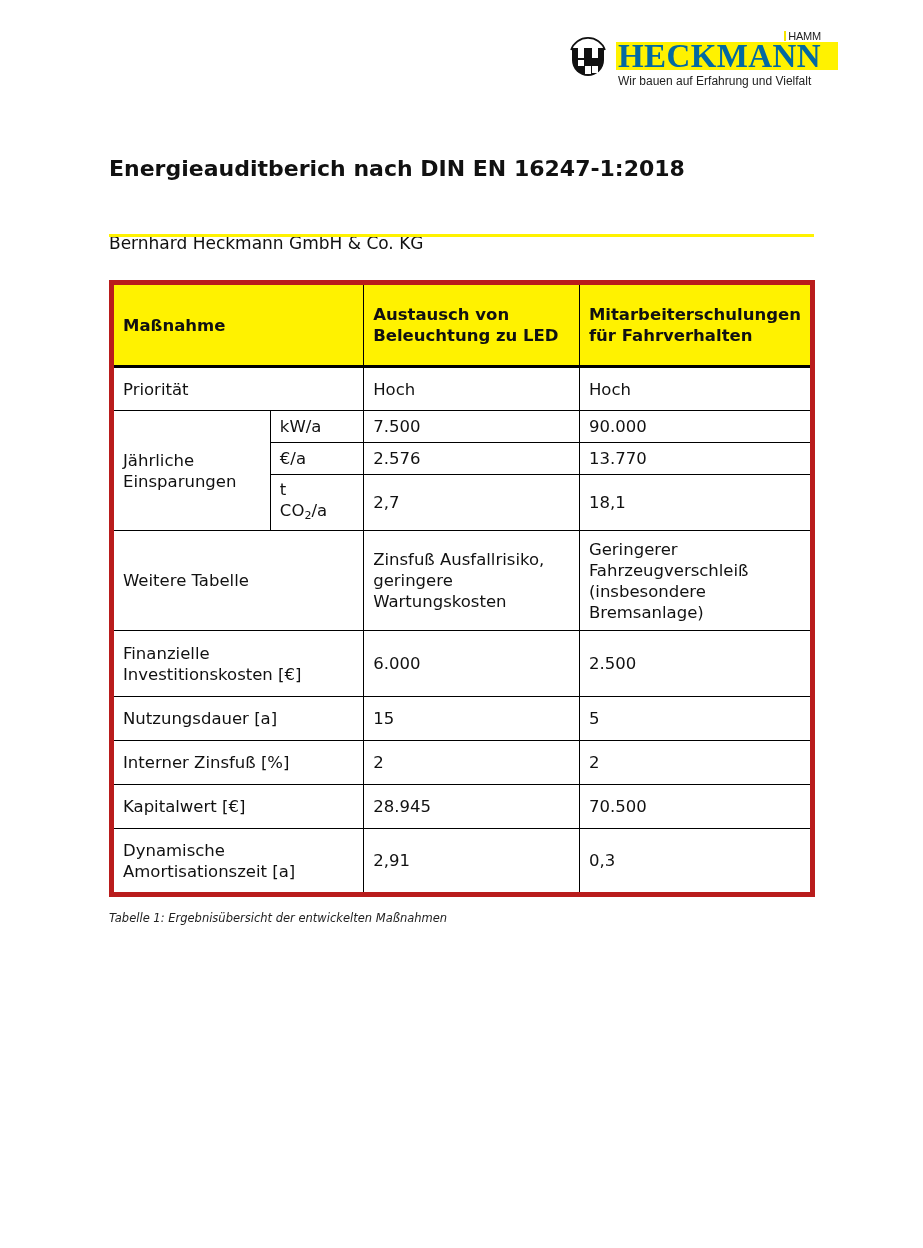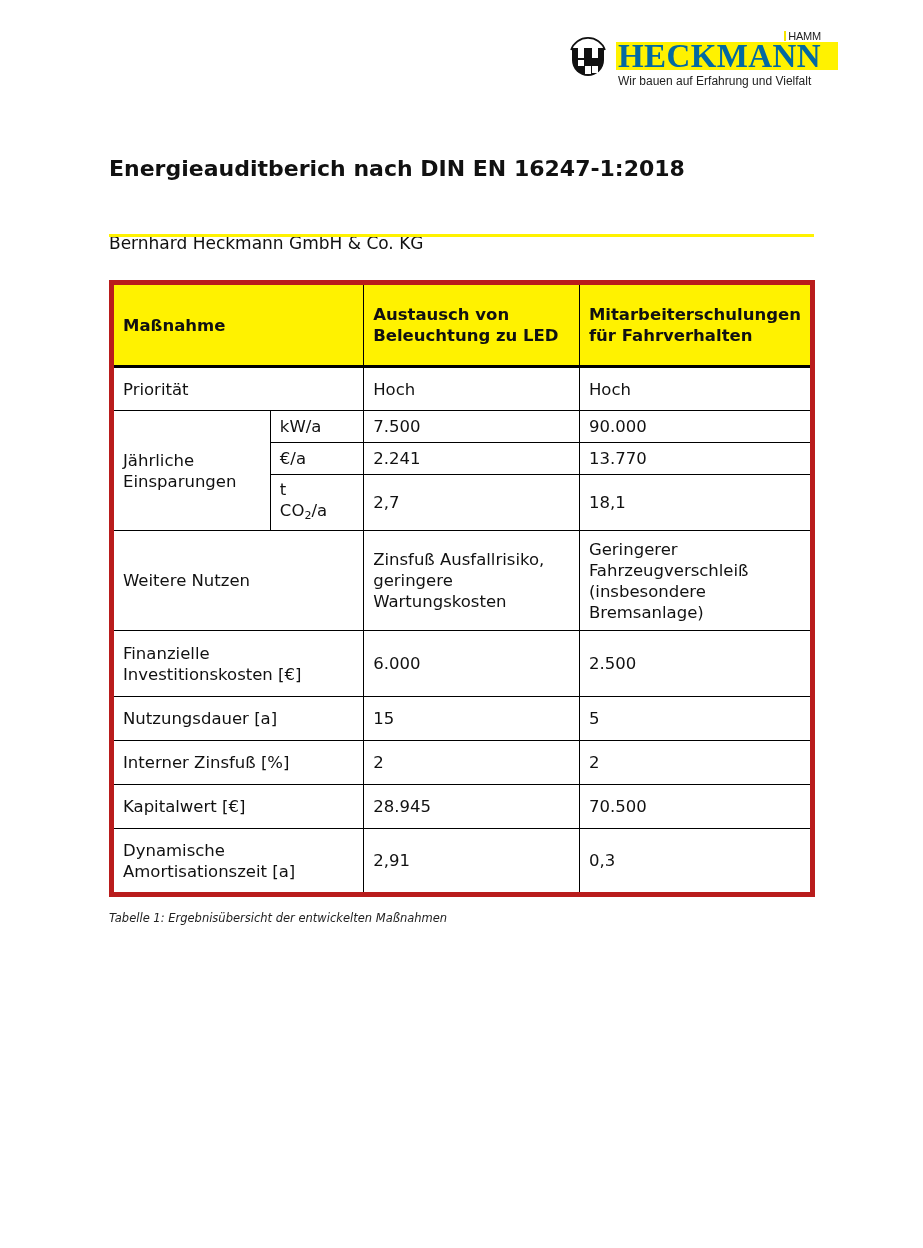--- a/index.html
+++ b/index.html
@@ -65,30 +65,30 @@
     <td>Hoch</td>
   </tr>
   <tr style="height:32px">
     <td rowspan="3" class="c-label">Jährliche Einsparungen</td>
     <td class="c-unit">kW/a</td>
     <td>7.500</td>
     <td>90.000</td>
   </tr>
   <tr style="height:32px">
     <td>€/a</td>
-    <td>2.241</td>
+    <td>2.576</td>
     <td>13.770</td>
   </tr>
   <tr style="height:52px">
     <td><span>t</span><br><span>CO</span><span class="sub">2</span><span>/a</span></td>
     <td>2,7</td>
     <td>18,1</td>
   </tr>
   <tr style="height:100px">
-    <td colspan="2">Weitere Nutzen</td>
+    <td colspan="2">Weitere Tabelle</td>
     <td>Zinsfuß Ausfallrisiko, geringere Wartungskosten</td>
     <td>Geringerer Fahrzeugverschleiß (insbesondere Bremsanlage)</td>
   </tr>
   <tr style="height:66px">
     <td colspan="2">Finanzielle Investitionskosten [€]</td>
     <td>6.000</td>
     <td>2.500</td>
   </tr>
   <tr style="height:44px">
     <td colspan="2">Nutzungsdauer [a]</td>

